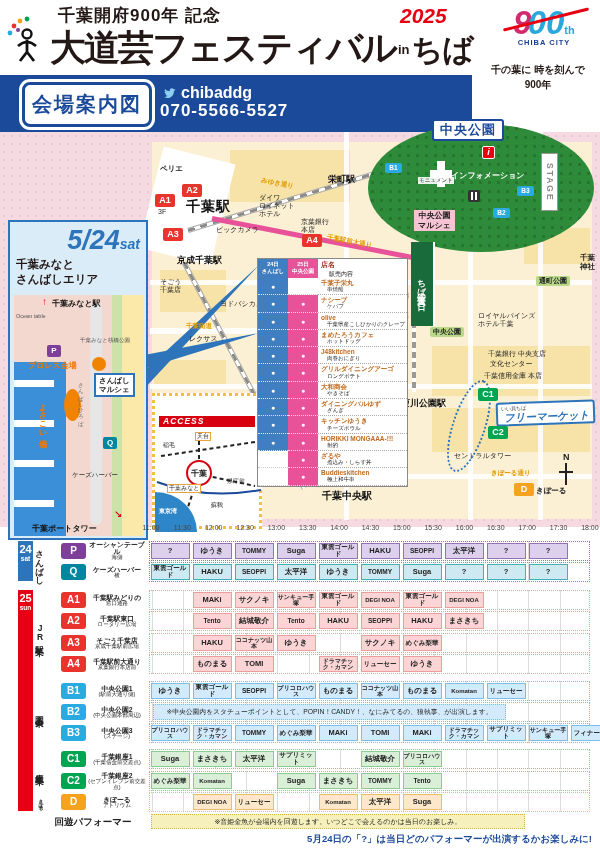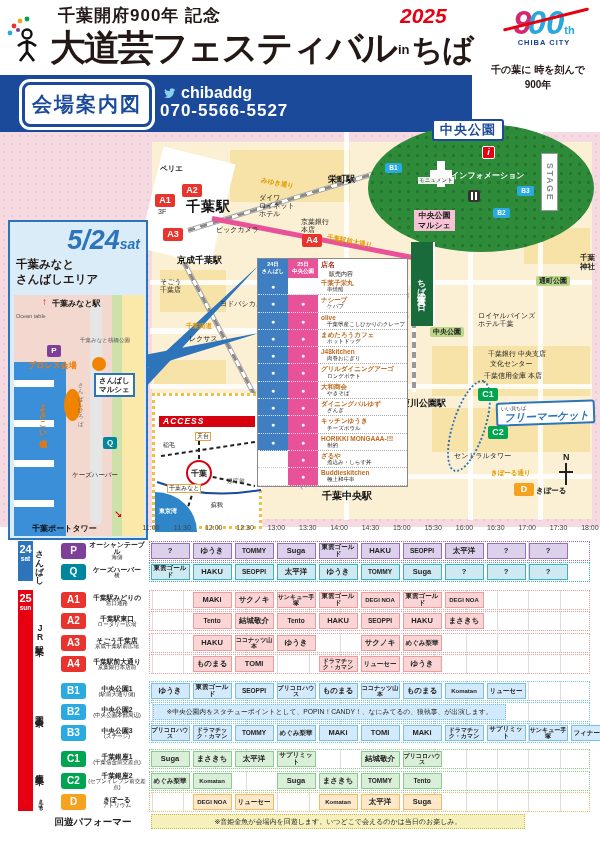--- a/index.html
+++ b/index.html
@@ -625,14 +625,15 @@
         <div class="s-n1">きぼーる</div>
         <div class="s-n2">アトリウム</div>
       </div>
       <div class="s-grid" style="top: 251px; border-color: rgb(242, 187, 106);"></div>
       <div class="s-cell" style="left: 177.5px; top: 253px; background: rgb(253, 232, 201); border-color: rgb(242, 187, 106); font-size: 6px;">DEGI NOA</div>
       <div class="s-cell" style="left: 219.5px; top: 253px; background: rgb(253, 232, 201); border-color: rgb(242, 187, 106); font-size: 6.5px;">リューセー</div>
       <div class="s-cell" style="left: 303.5px; top: 253px; background: rgb(253, 232, 201); border-color: rgb(242, 187, 106); font-size: 6px;">Komatan</div>
       <div class="s-cell" style="left: 345.5px; top: 253px; background: rgb(253, 232, 201); border-color: rgb(242, 187, 106); font-size: 7.5px;">太平洋</div>
       <div class="s-cell" style="left: 387.5px; top: 253px; background: rgb(253, 232, 201); border-color: rgb(242, 187, 106); font-size: 7.5px;">Suga</div>
     </div>
+  <div class="footnote">5月24日の「?」は当日どのパフォーマーが出演するかお楽しみに!</div>
 
 </div>
 
 </body></html>

